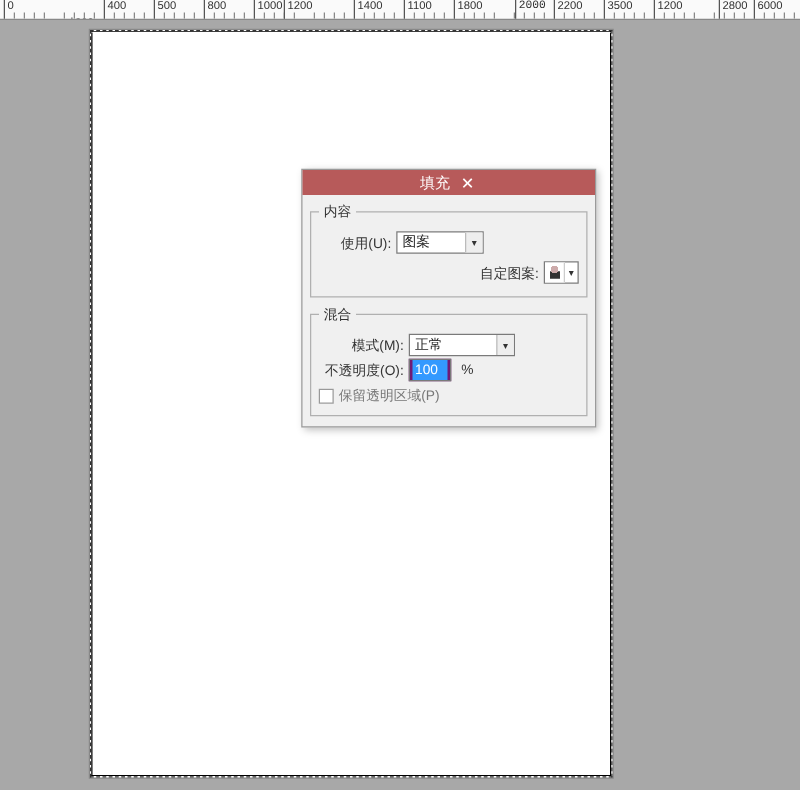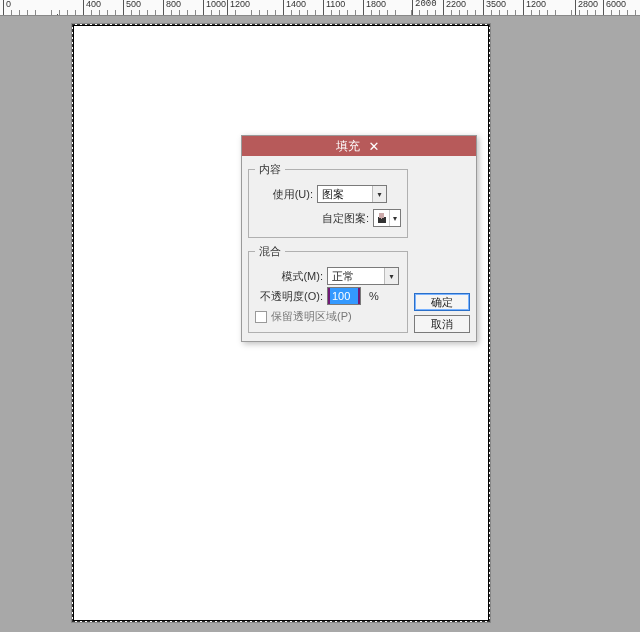--- a/index.html
+++ b/index.html
@@ -405,38 +405,34 @@
               <div class="thumb"></div>
               <span class="arrow">▾</span>
             </div>
           </div>
         </fieldset>
 
         <fieldset class="group">
           <legend>混合</legend>
           <div class="row">
             <span class="lbl w-lbl2">模式(M):</span>
-            <div class="combo" style="width:72px">
+            <div class="combo" style="width:85px">
               <span class="val">正常</span>
               <span class="arrow">▾</span>
             </div>
           </div>
           <div class="row">
             <span class="lbl w-lbl2">不透明度(O):</span>
             <div class="num-input">
               <span class="selected-text">100</span>
             </div>
             <span class="unit">%</span>
           </div>
           <div class="chk-row">
             <span class="chk"></span>
             <span>保留透明区域(P)</span>
           </div>
         </fieldset>
       </div>
 
-      <div class="right-col">
-        <div class="btn primary">确定</div>
-        <div class="btn">取消</div>
-      </div>
     </div>
   </div>
 </div>
 
 </body></html>

